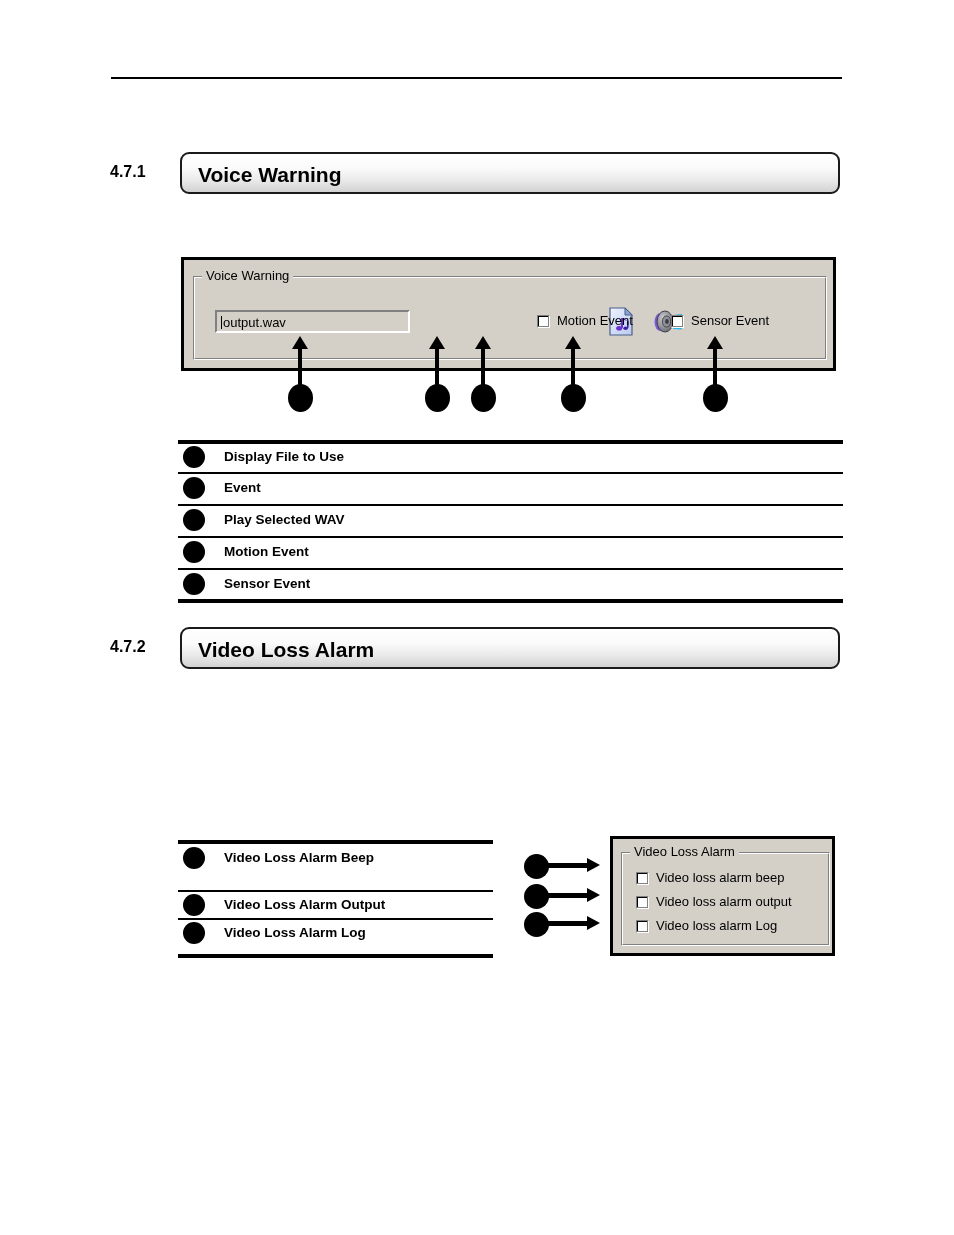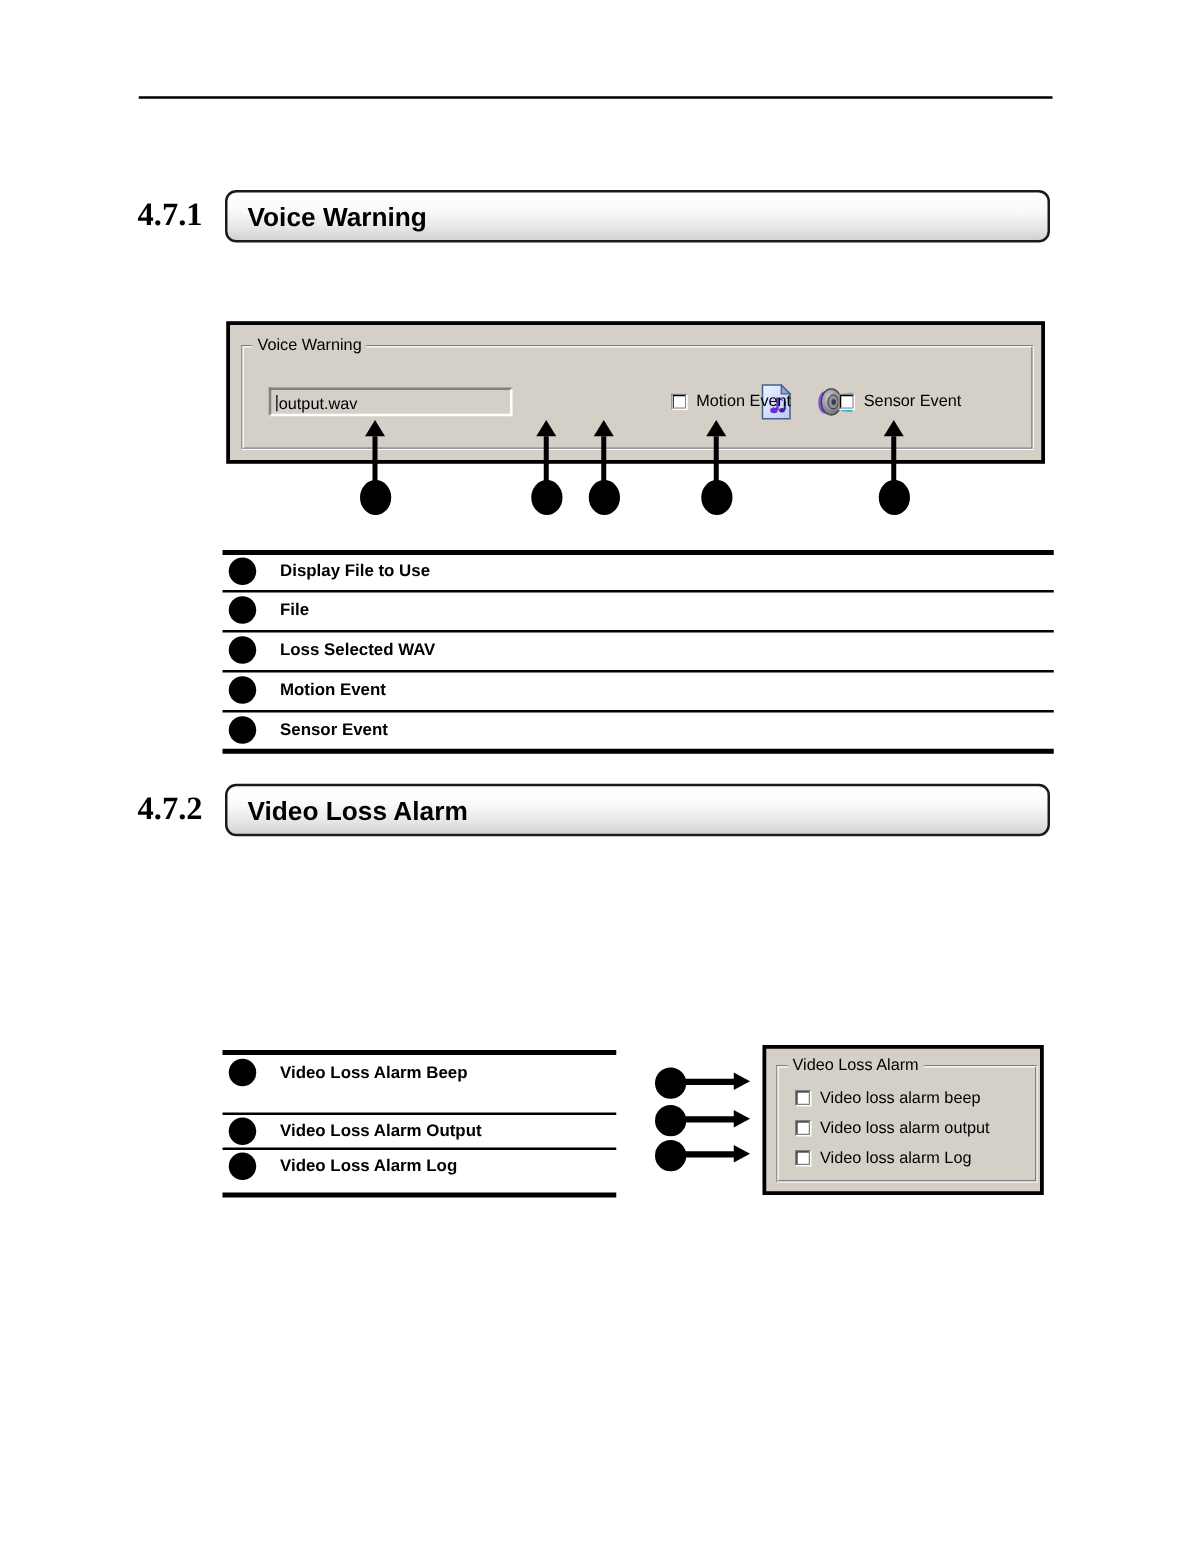--- a/index.html
+++ b/index.html
@@ -30,25 +30,24 @@
   .section {
     position: absolute;
     left: 110px;
     height: 42px;
   }
   .section-num {
     position: absolute;
     left: 0;
     top: 6px;
     width: 70px;
-    font-size: 26px;
+    font-size: 16px;
     font-weight: bold;
     letter-spacing: 0px;
     line-height: 28px;
-    font-family: Liberation Serif, serif;
   }
   .section-bar {
     position: absolute;
     left: 70px;
     top: 0;
     width: 660px;
     height: 42px;
     border: 2px solid #1a1a1a;
     border-radius: 9px;
     background: linear-gradient(to bottom, #ffffff 0%, #fafafa 38%, #e9e9e9 70%, #d2d2d2 100%);
@@ -313,27 +312,27 @@
   <div class="rule-thick" style="top:0px;   width:665px;"></div>
 
   <div class="callout-row" style="top:4px; height:28px; width:665px;">
     <div class="callout-dot" style="top:2px;"></div>
     <div class="callout-label" style="top:5px;">Display File to Use</div>
   </div>
   <div class="rule-thin" style="top:32px; width:665px;"></div>
 
   <div class="callout-row" style="top:34px; height:30px; width:665px;">
     <div class="callout-dot" style="top:3px;"></div>
-    <div class="callout-label" style="top:6px;">File</div>
+    <div class="callout-label" style="top:6px;">Event</div>
   </div>
   <div class="rule-thin" style="top:64px; width:665px;"></div>
 
   <div class="callout-row" style="top:66px; height:30px; width:665px;">
     <div class="callout-dot" style="top:3px;"></div>
-    <div class="callout-label" style="top:6px;">Loss Selected WAV</div>
+    <div class="callout-label" style="top:6px;">Play Selected WAV</div>
   </div>
   <div class="rule-thin" style="top:96px; width:665px;"></div>
 
   <div class="callout-row" style="top:98px; height:30px; width:665px;">
     <div class="callout-dot" style="top:3px;"></div>
     <div class="callout-label" style="top:6px;">Motion Event</div>
   </div>
   <div class="rule-thin" style="top:128px; width:665px;"></div>
 
   <div class="callout-row" style="top:130px; height:30px; width:665px;">

